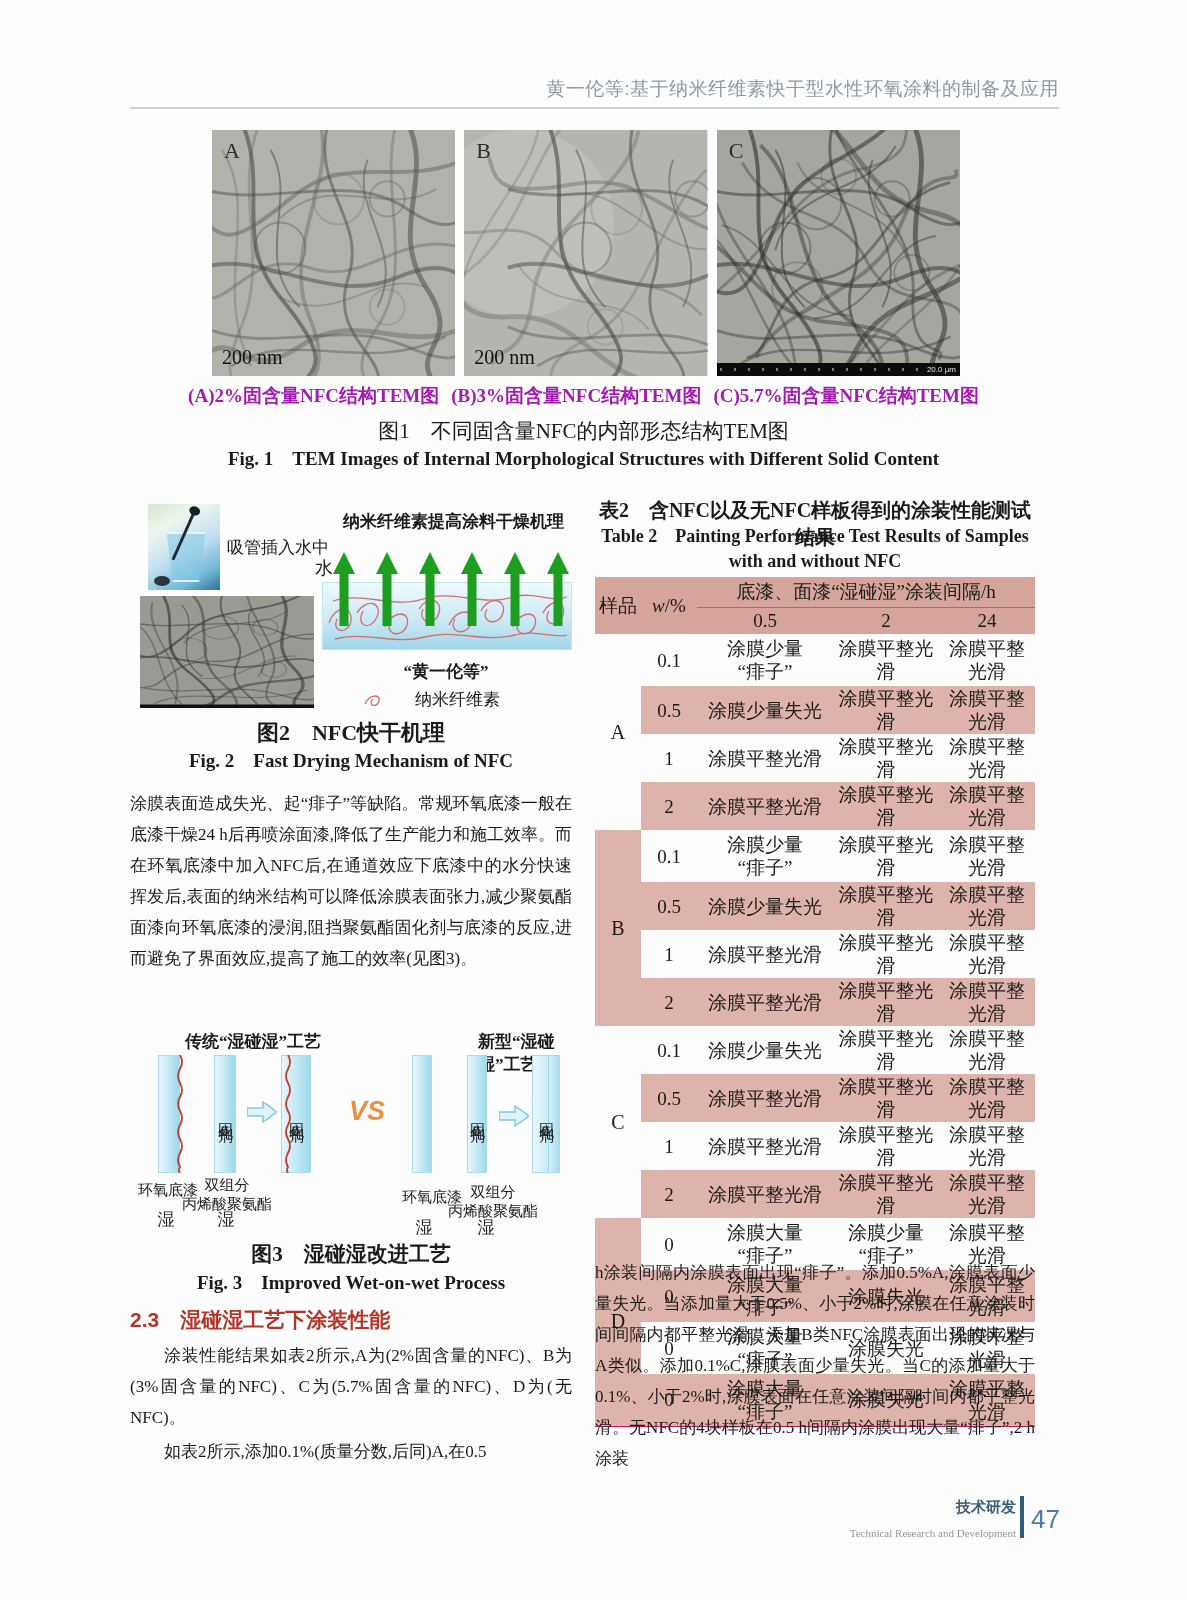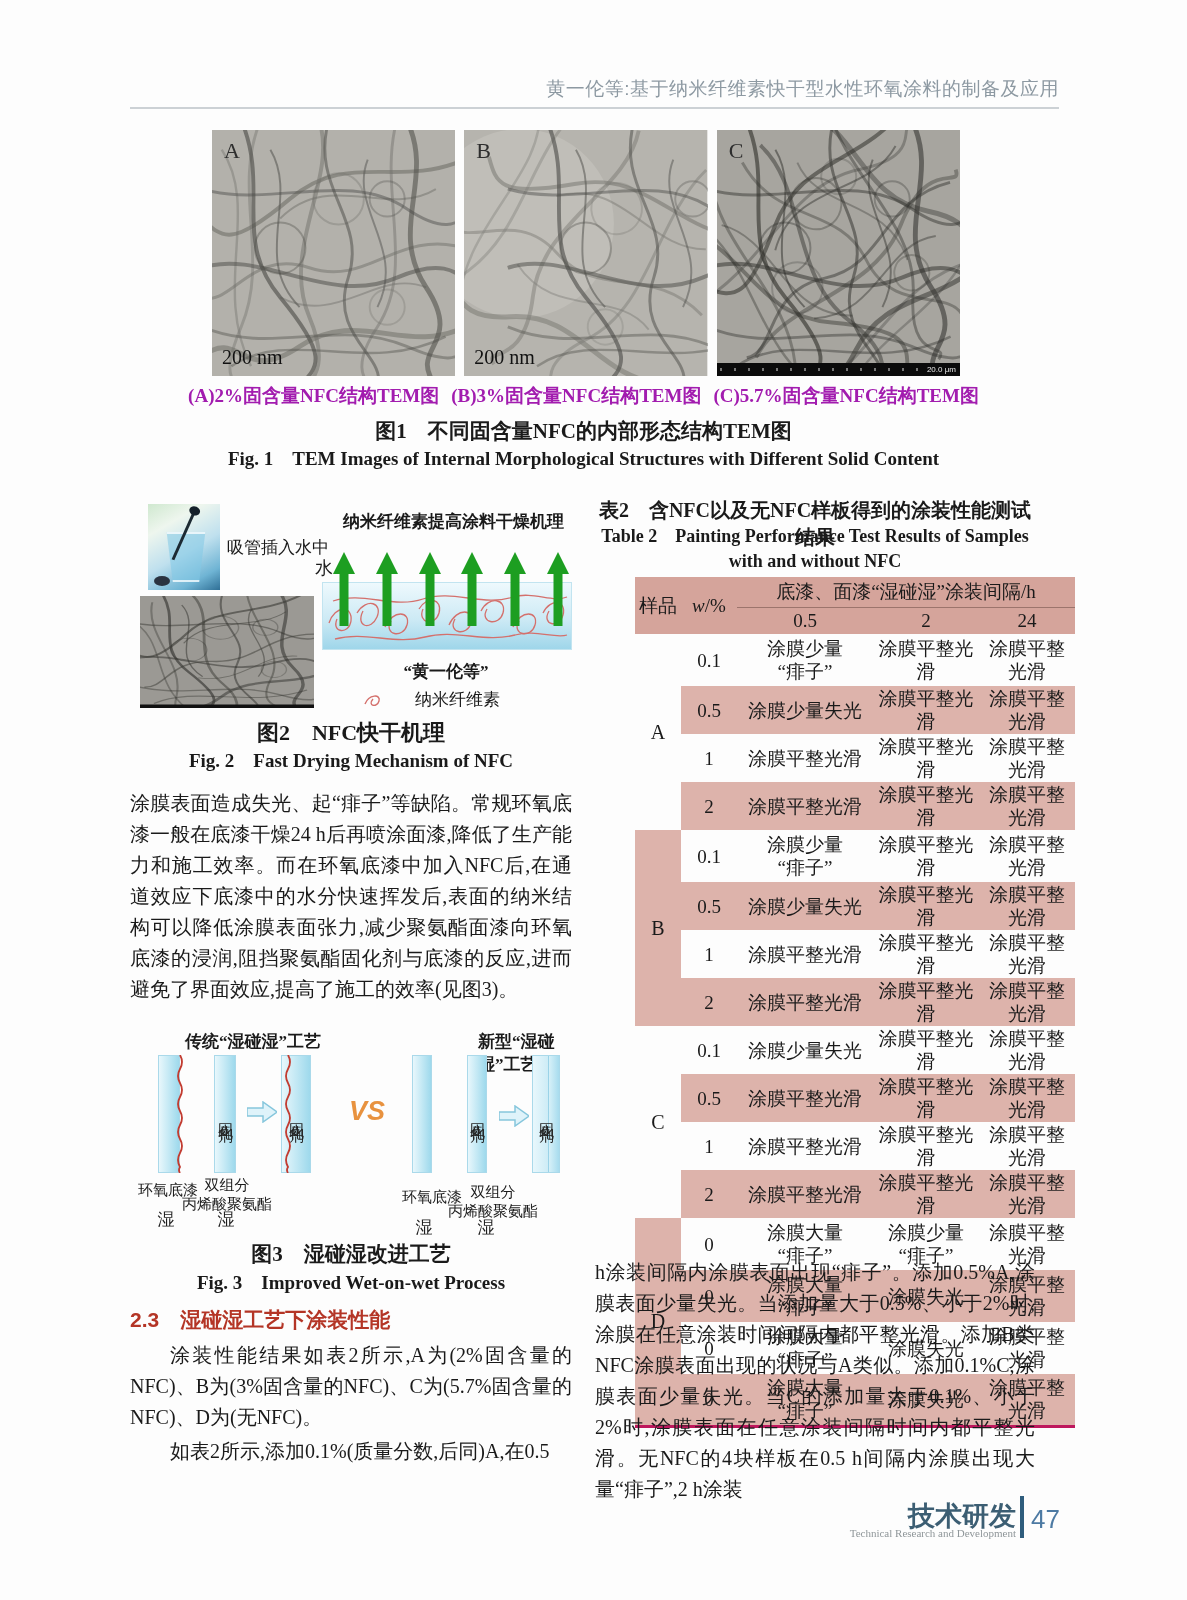--- a/index.html
+++ b/index.html
@@ -14,21 +14,21 @@
   .tem-panel{position:relative;flex:1;overflow:hidden;}
   .tem-panel svg.art{position:absolute;inset:0;width:100%;height:100%;}
   .panel-letter{position:absolute;top:8px;left:12px;font-size:22px;color:#2e2e2e;z-index:3;}
   .scalebar{position:absolute;left:10px;bottom:8px;z-index:3;color:#111;font-size:20px;line-height:1.1;}
   .c-strip{position:absolute;left:0;right:0;bottom:0;height:13px;background:#0b0b0b;z-index:3;
            display:flex;align-items:center;justify-content:flex-end;padding-right:4px;box-sizing:border-box;}
   .c-strip span{color:#e8e8e8;font-size:8px;font-family:"Liberation Sans",sans-serif;}
   .c-strip i{flex:1;height:3px;margin:0 6px 0 3px;background:repeating-linear-gradient(90deg,#777 0 2px,transparent 2px 14px);}
   .fig1-caps{position:absolute;top:383px;left:130px;width:907px;display:flex;justify-content:center;gap:12px;
              color:#a21caf;font-weight:bold;font-size:19px;}
-  .fig1-cn{position:absolute;top:417px;left:130px;width:907px;text-align:center;font-weight:bold;font-size:21px;}
+  .fig1-cn{position:absolute;top:417px;left:130px;width:907px;text-align:center;font-weight:normal;font-size:21px;}
   .fig1-en{position:absolute;top:446px;left:130px;width:907px;text-align:center;font-weight:bold;font-size:19px;}
   
   .lcol{position:absolute;left:130px;top:492px;width:442px;height:1010px;}
   .rcol{position:absolute;left:595px;top:497px;width:440px;height:1010px;}
   
   .f2{position:absolute;left:0;top:0;width:442px;height:222px;}
   .f2-photo{position:absolute;left:18px;top:12px;width:72px;height:86px;
             background:linear-gradient(150deg,#cfe8cf 0%,#eef6ee 25%,#bfe0ee 55%,#6fb4d4 82%,#2f6f96 100%);}
   .f2-photo::before{content:"";position:absolute;left:6px;bottom:4px;width:16px;height:10px;border-radius:50%;background:#2a3340;}
   .f2-glass{position:absolute;left:16px;bottom:8px;width:40px;height:46px;background:rgba(130,200,230,.55);
@@ -41,21 +41,21 @@
   .f2-arrows{position:absolute;left:203px;top:60px;width:236px;display:flex;justify-content:space-between;z-index:2;}
   .f2-box{position:absolute;left:192px;top:90px;width:248px;height:66px;z-index:1;
           background:linear-gradient(180deg,#eef9fd 0%,#cdeaf5 55%,#9fd6ea 100%);border:1px solid #c2e4f0;}
   .f2-cap-label{position:absolute;left:192px;top:168px;width:248px;text-align:center;font-size:17px;font-weight:600;}
   .f2-legend{position:absolute;left:231px;top:196px;display:flex;align-items:center;gap:24px;font-size:17px;}
   .f2-tem{position:absolute;left:10px;top:104px;width:174px;height:112px;}
   .f2-tem svg{width:100%;height:100%;display:block;}
   .f2-cn{position:absolute;left:0;top:226px;width:442px;text-align:center;font-weight:bold;font-size:22px;}
   .f2-en{position:absolute;left:0;top:256px;width:442px;text-align:center;font-weight:bold;font-size:19px;}
   
-  .para{font-size:20px;line-height:31px;text-align:justify;}
+  .para{font-size:17px;line-height:31px;text-align:justify;}
   .p1{position:absolute;left:0;top:296px;width:442px;}
   .indent{text-indent:2em;}
   
   .f3{position:absolute;left:0;top:528px;width:442px;height:218px;}
   .f3-t{position:absolute;top:10px;font-size:17px;font-weight:600;}
   .f3-t.left{left:55px;}  .f3-t.right{left:303px;margin-left:45px;}
   .bar{position:absolute;top:35px;height:118px;border:1px solid #aad9ea;box-sizing:border-box;
        background:linear-gradient(90deg,#e8f7fc 0%,#c7eaf5 45%,#9ed9ec 100%);
        display:flex;align-items:center;justify-content:center;}
   .bar .vtxt{writing-mode:vertical-rl;font-size:15px;letter-spacing:2px;color:#222;}
@@ -77,36 +77,36 @@
   .f3-en{position:absolute;left:0;top:778px;width:442px;text-align:center;font-weight:bold;font-size:19px;}
   .sec-h{position:absolute;left:0;top:814px;font-size:21px;font-weight:bold;color:#b43526;
          font-family:"Liberation Sans","DejaVu Sans",sans-serif;}
   .ps1{position:absolute;left:0;top:848px;width:442px;}
   .ps2{position:absolute;left:0;top:944px;width:442px;}
   
   .t2-cn{position:absolute;left:0;top:0;width:440px;text-align:center;font-weight:bold;font-size:20px;}
   .t2-en{position:absolute;left:0;width:440px;text-align:center;font-weight:bold;font-size:18px;}
   .t2-en.l1{top:27px;} .t2-en.l2{top:54px;}
   table.t2{position:absolute;left:0;top:80px;width:440px;border-collapse:collapse;table-layout:fixed;
-           font-size:19px;border-bottom:3px solid #be185d;margin-left:40px;}
+           font-size:19px;border-bottom:1px solid #be185d;}
   table.t2 th{background:#d5a49b;font-weight:normal;padding:0;}
   .th-sample{width:46px;font-size:19px;line-height:22px;padding:2px 10px;box-sizing:border-box;}
   .th-w{width:56px;}
   .th-w .wi{font-style:italic;}
   .th-span{border-bottom:1px solid #9c746c;height:30px;}
   .th-int{height:26px;}
   table.t2 td{text-align:center;vertical-align:middle;padding:1px 2px;white-space:pre-line;line-height:23px;}
   tr.rshade td.wcol,tr.rshade td.res{background:#ddb3ab;}
   td.sample{background:transparent;font-size:20px;}
   td.sample.gshade{background:#ddb3ab;}
   tr.rshort{height:27px;} tr.rtall{height:52px;}
   .rpara{position:absolute;left:0;top:760px;width:440px;}
   
   .ft-cn{position:absolute;right:171px;top:1498px;font-family:"Liberation Sans","DejaVu Sans",sans-serif;
-         font-size:27px;font-weight:bold;color:#3c5e73;}
+         font-size:15px;font-weight:bold;color:#3c5e73;}
   .ft-bar{position:absolute;left:1020px;top:1496px;width:4px;height:42px;background:#2f5d7d;}
   .ft-num{position:absolute;left:1031px;top:1504px;font-size:26px;color:#4d7aa3;font-family:"Liberation Sans",sans-serif;}
   .ft-en{position:absolute;right:171px;top:1527px;font-size:11px;color:#8f9699;}
 </style>
 </head>
 <body>
 
 <svg width="0" height="0" style="position:absolute" aria-hidden="true">
   <defs>
     <g id="fibers" fill="none">

